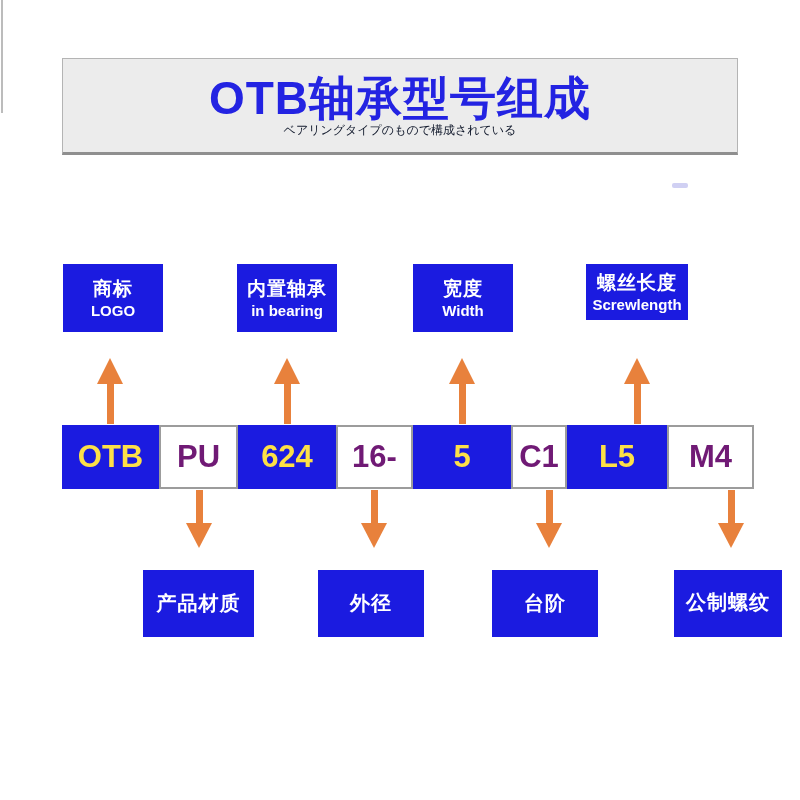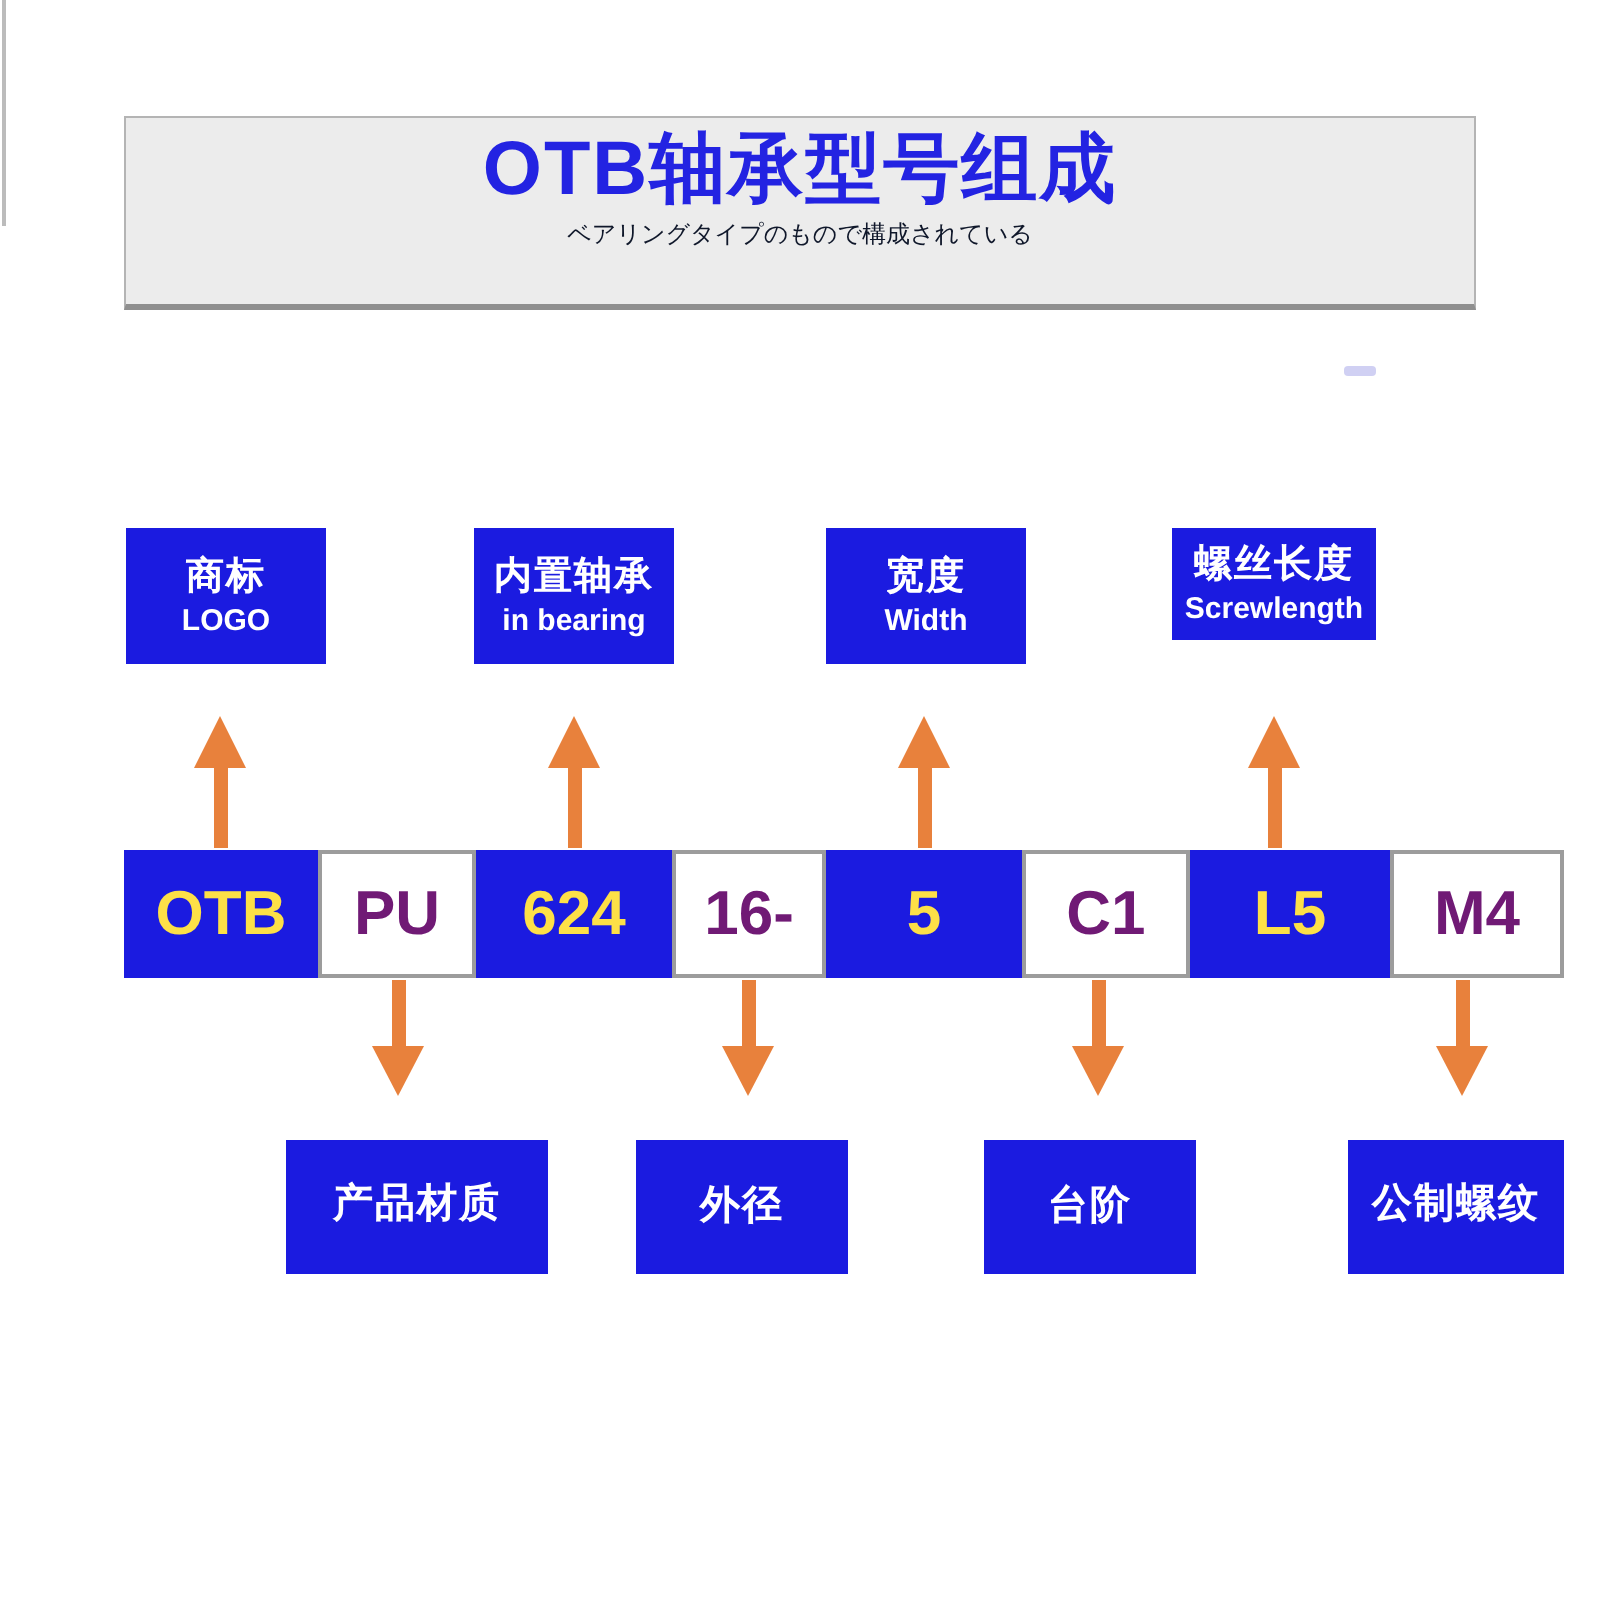--- a/index.html
+++ b/index.html
@@ -6,50 +6,50 @@
   html,body { background:#ffffff; }
   body { font-family:"Liberation Sans", sans-serif; }
   .canvas { position:relative; width:800px; height:800px; background:#ffffff; overflow:hidden; }
 
   .edge-line { position:absolute; left:1px; top:0; width:2px; height:113px; background:#ababab; opacity:.8; }
   .smudge { position:absolute; left:672px; top:183px; width:16px; height:5px; background:#8a8ae0; opacity:.4; border-radius:2px; }
 
   .header { position:absolute; left:62px; top:58px; width:676px; height:97px;
             background:#ececec; border:1px solid #b4b4b4; border-bottom:3px solid #8f8f8f;
             text-align:center; }
-  .header-title { margin-top:4px; font-size:38px; line-height:44px; font-weight:bold;
+  .header-title { margin-top:17px; font-size:46px; line-height:44px; font-weight:bold;
                   color:#2323e2; letter-spacing:1px; }
   .header-sub { font-size:15px; line-height:19px; font-weight:bold; color:#141414;
                 font-family:"DejaVu Sans Mono", monospace; }
   .header-jp { font-size:12px; line-height:16px; color:#0f172a; margin-top:2px; }
 
   .label-box { position:absolute; background:#1b1be0; color:#ffffff;
                display:flex; flex-direction:column; align-items:center; justify-content:center;
                text-align:center; font-weight:bold; }
   .label-zh { font-size:19px; line-height:25px; letter-spacing:1px; }
   .label-en { font-size:15px; line-height:20px; }
   .bottom-box .label-zh { font-size:20px; }
 
   .top-1 { left:63px;  top:264px; width:100px; height:68px; }
   .top-2 { left:237px; top:264px; width:100px; height:68px;justify-content:center; }
   .top-3 { left:413px; top:264px; width:100px; height:68px; }
   .top-4 { left:586px; top:264px; width:102px; height:56px; }
 
-  .bot-1 { left:143px; top:570px; width:131px; height:67px;font-family:Liberation Mono, monospace; }
+  .bot-1 { left:143px; top:570px; width:111px; height:67px; }
   .bot-2 { left:318px; top:570px; width:106px; height:67px; }
   .bot-3 { left:492px; top:570px; width:106px; height:67px; }
   .bot-4 { left:674px; top:570px; width:108px; height:67px;font-family:Liberation Mono, monospace; }
 
   .code-row { position:absolute; left:62px; top:425px; height:64px; display:flex; }
   .code-cell { height:64px; display:flex; align-items:center; justify-content:center;
                font-size:31px; font-weight:bold; letter-spacing:0; }
   .cell-blue  { background:#1b1be0; color:#fde047; }
   .cell-white { background:#ffffff; color:#701a75; border:2px solid #9c9c9c; }
   .w1 { width:97px; } .w2 { width:79px; } .w3 { width:98px; } .w4 { width:77px; }
-  .w5 { width:98px; } .w6 { width:84px;text-align:center; } .w7 { width:100px; } .w8 { width:87px; }
+  .w5 { width:98px; } .w6 { width:56px;text-align:center; } .w7 { width:100px; } .w8 { width:87px; }
 
   .arrow-up, .arrow-down { position:absolute; width:26px; display:flex;
                            flex-direction:column; align-items:center; }
   .arrow-up .head { width:0; height:0; border-left:13px solid transparent;
                     border-right:13px solid transparent; border-bottom:26px solid #e8813c; }
   .arrow-up .stem { width:7px; height:40px; background:#e8813c; }
   .arrow-down .stem { width:7px; height:33px; background:#e8813c; }
   .arrow-down .head { width:0; height:0; border-left:13px solid transparent;
                       border-right:13px solid transparent; border-top:25px solid #e8813c; }
   .up-1 { left:97px;  top:358px; } .up-2 { left:274px; top:358px; }

